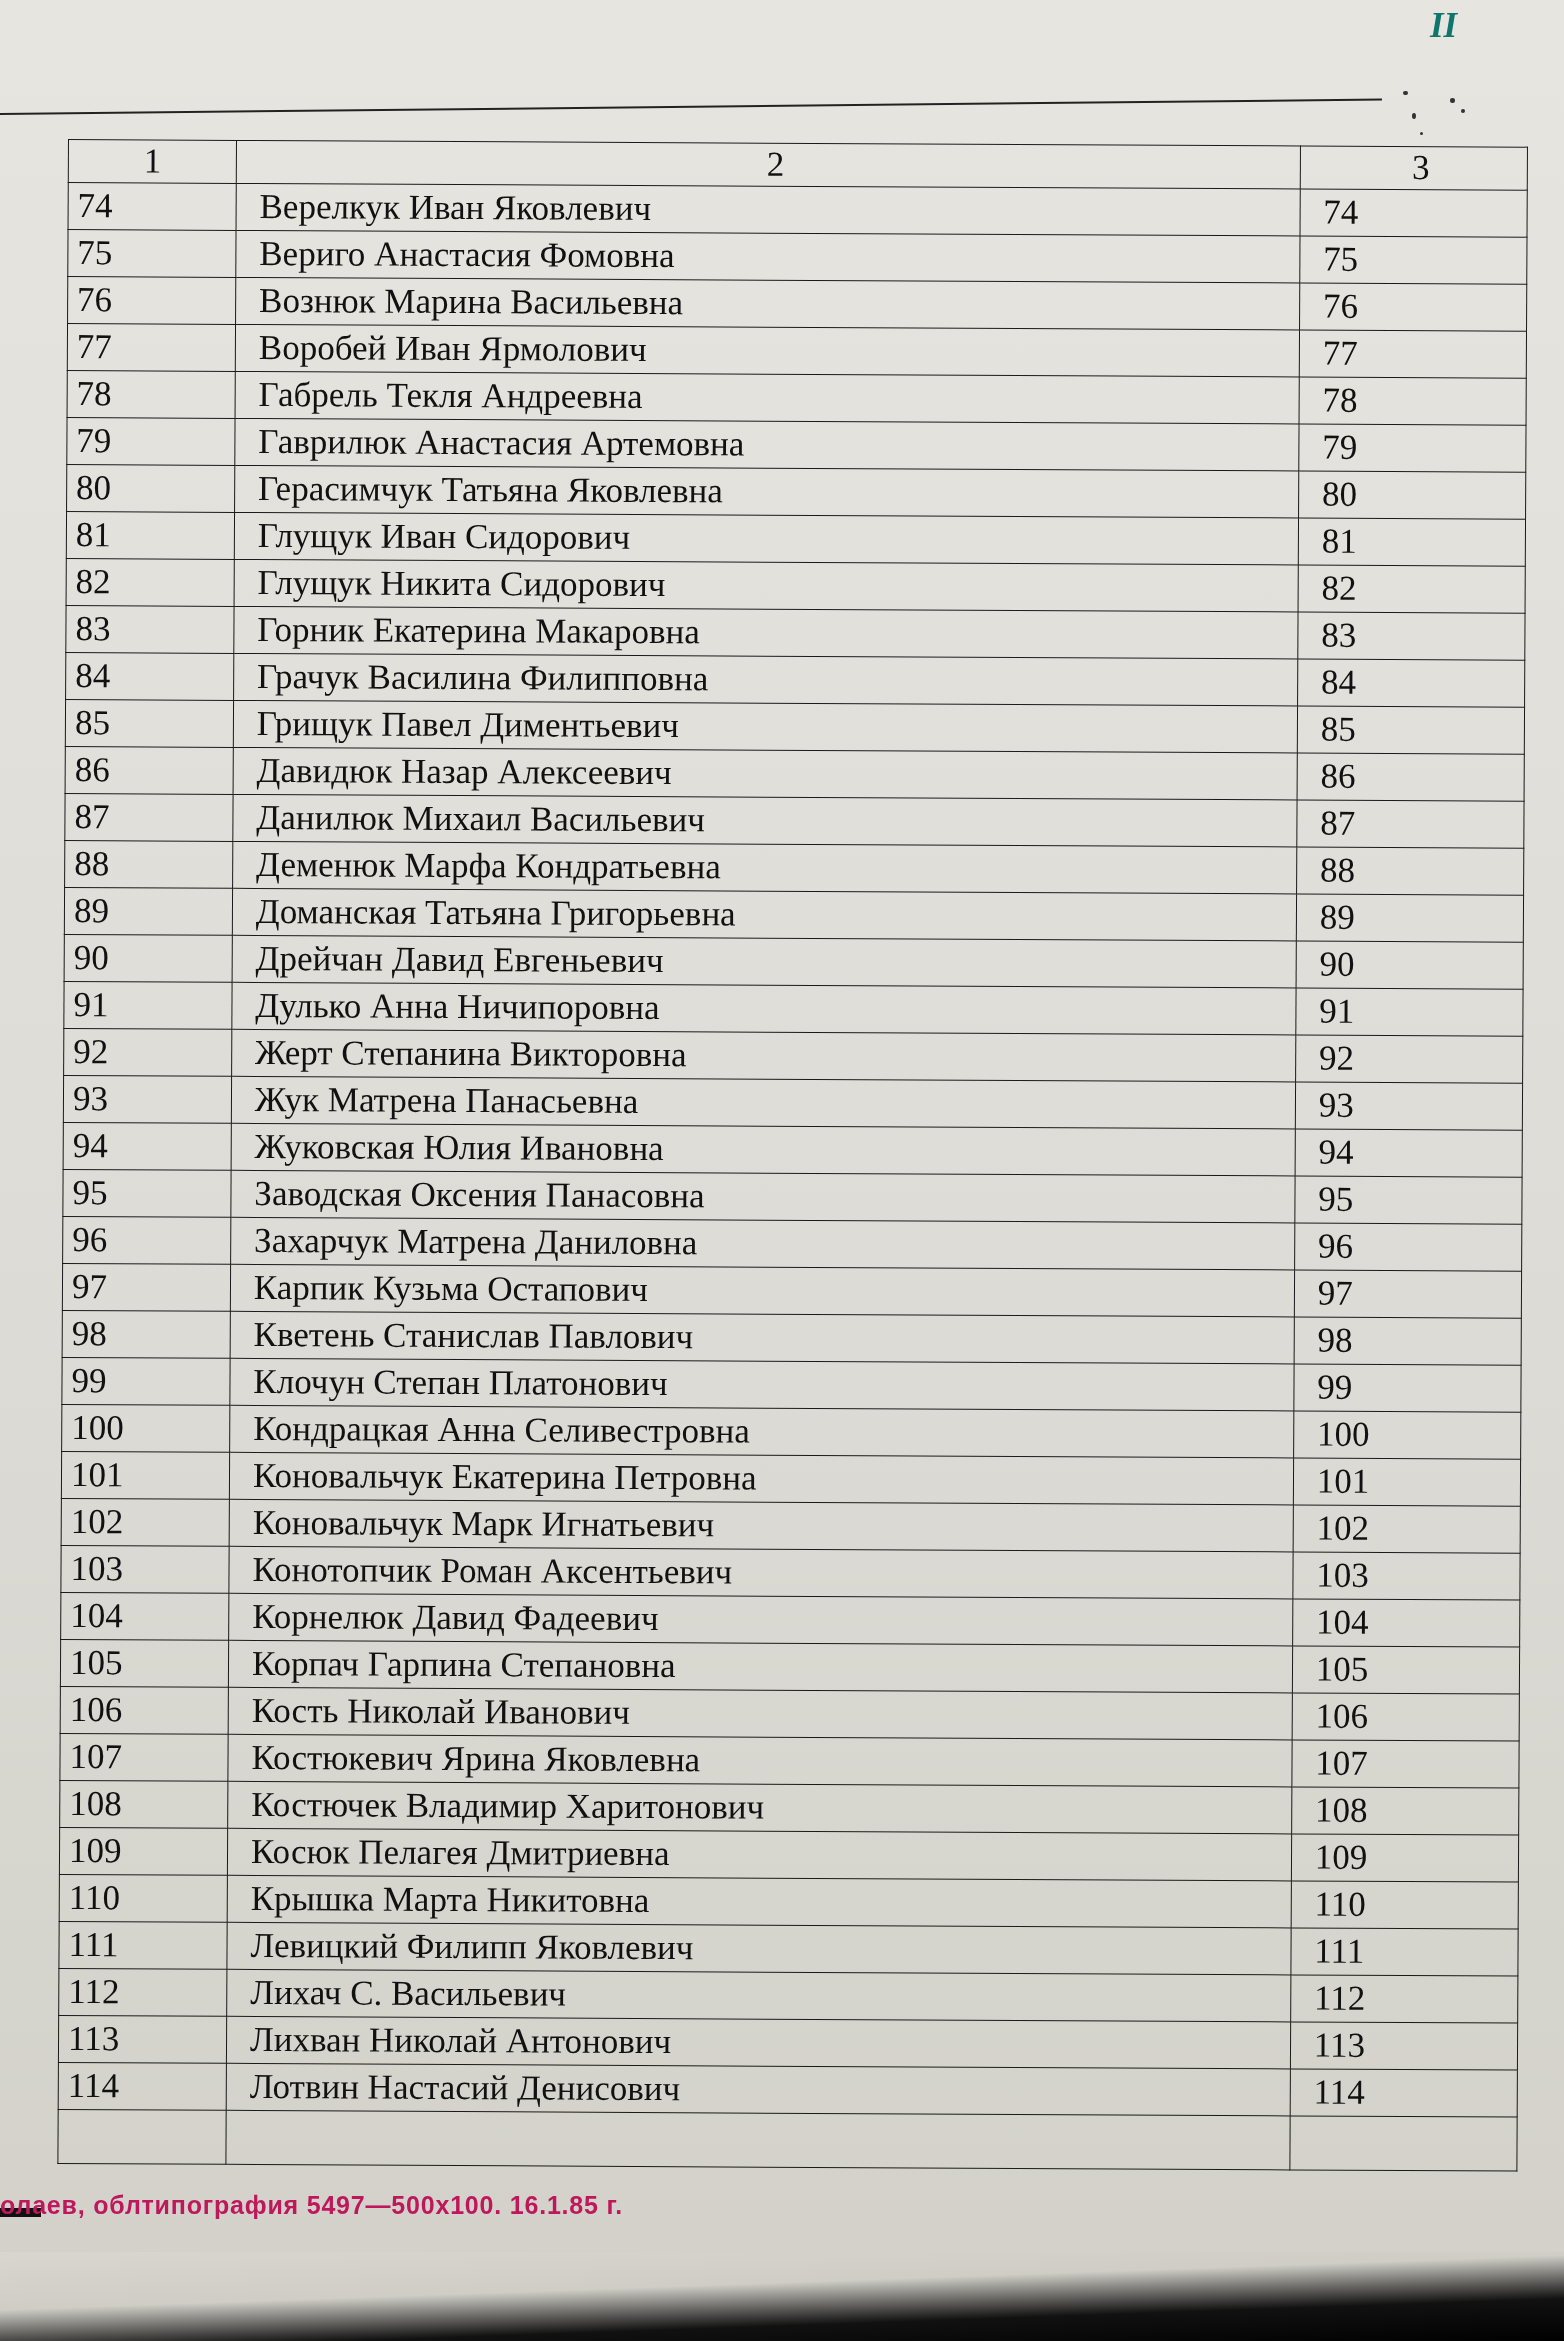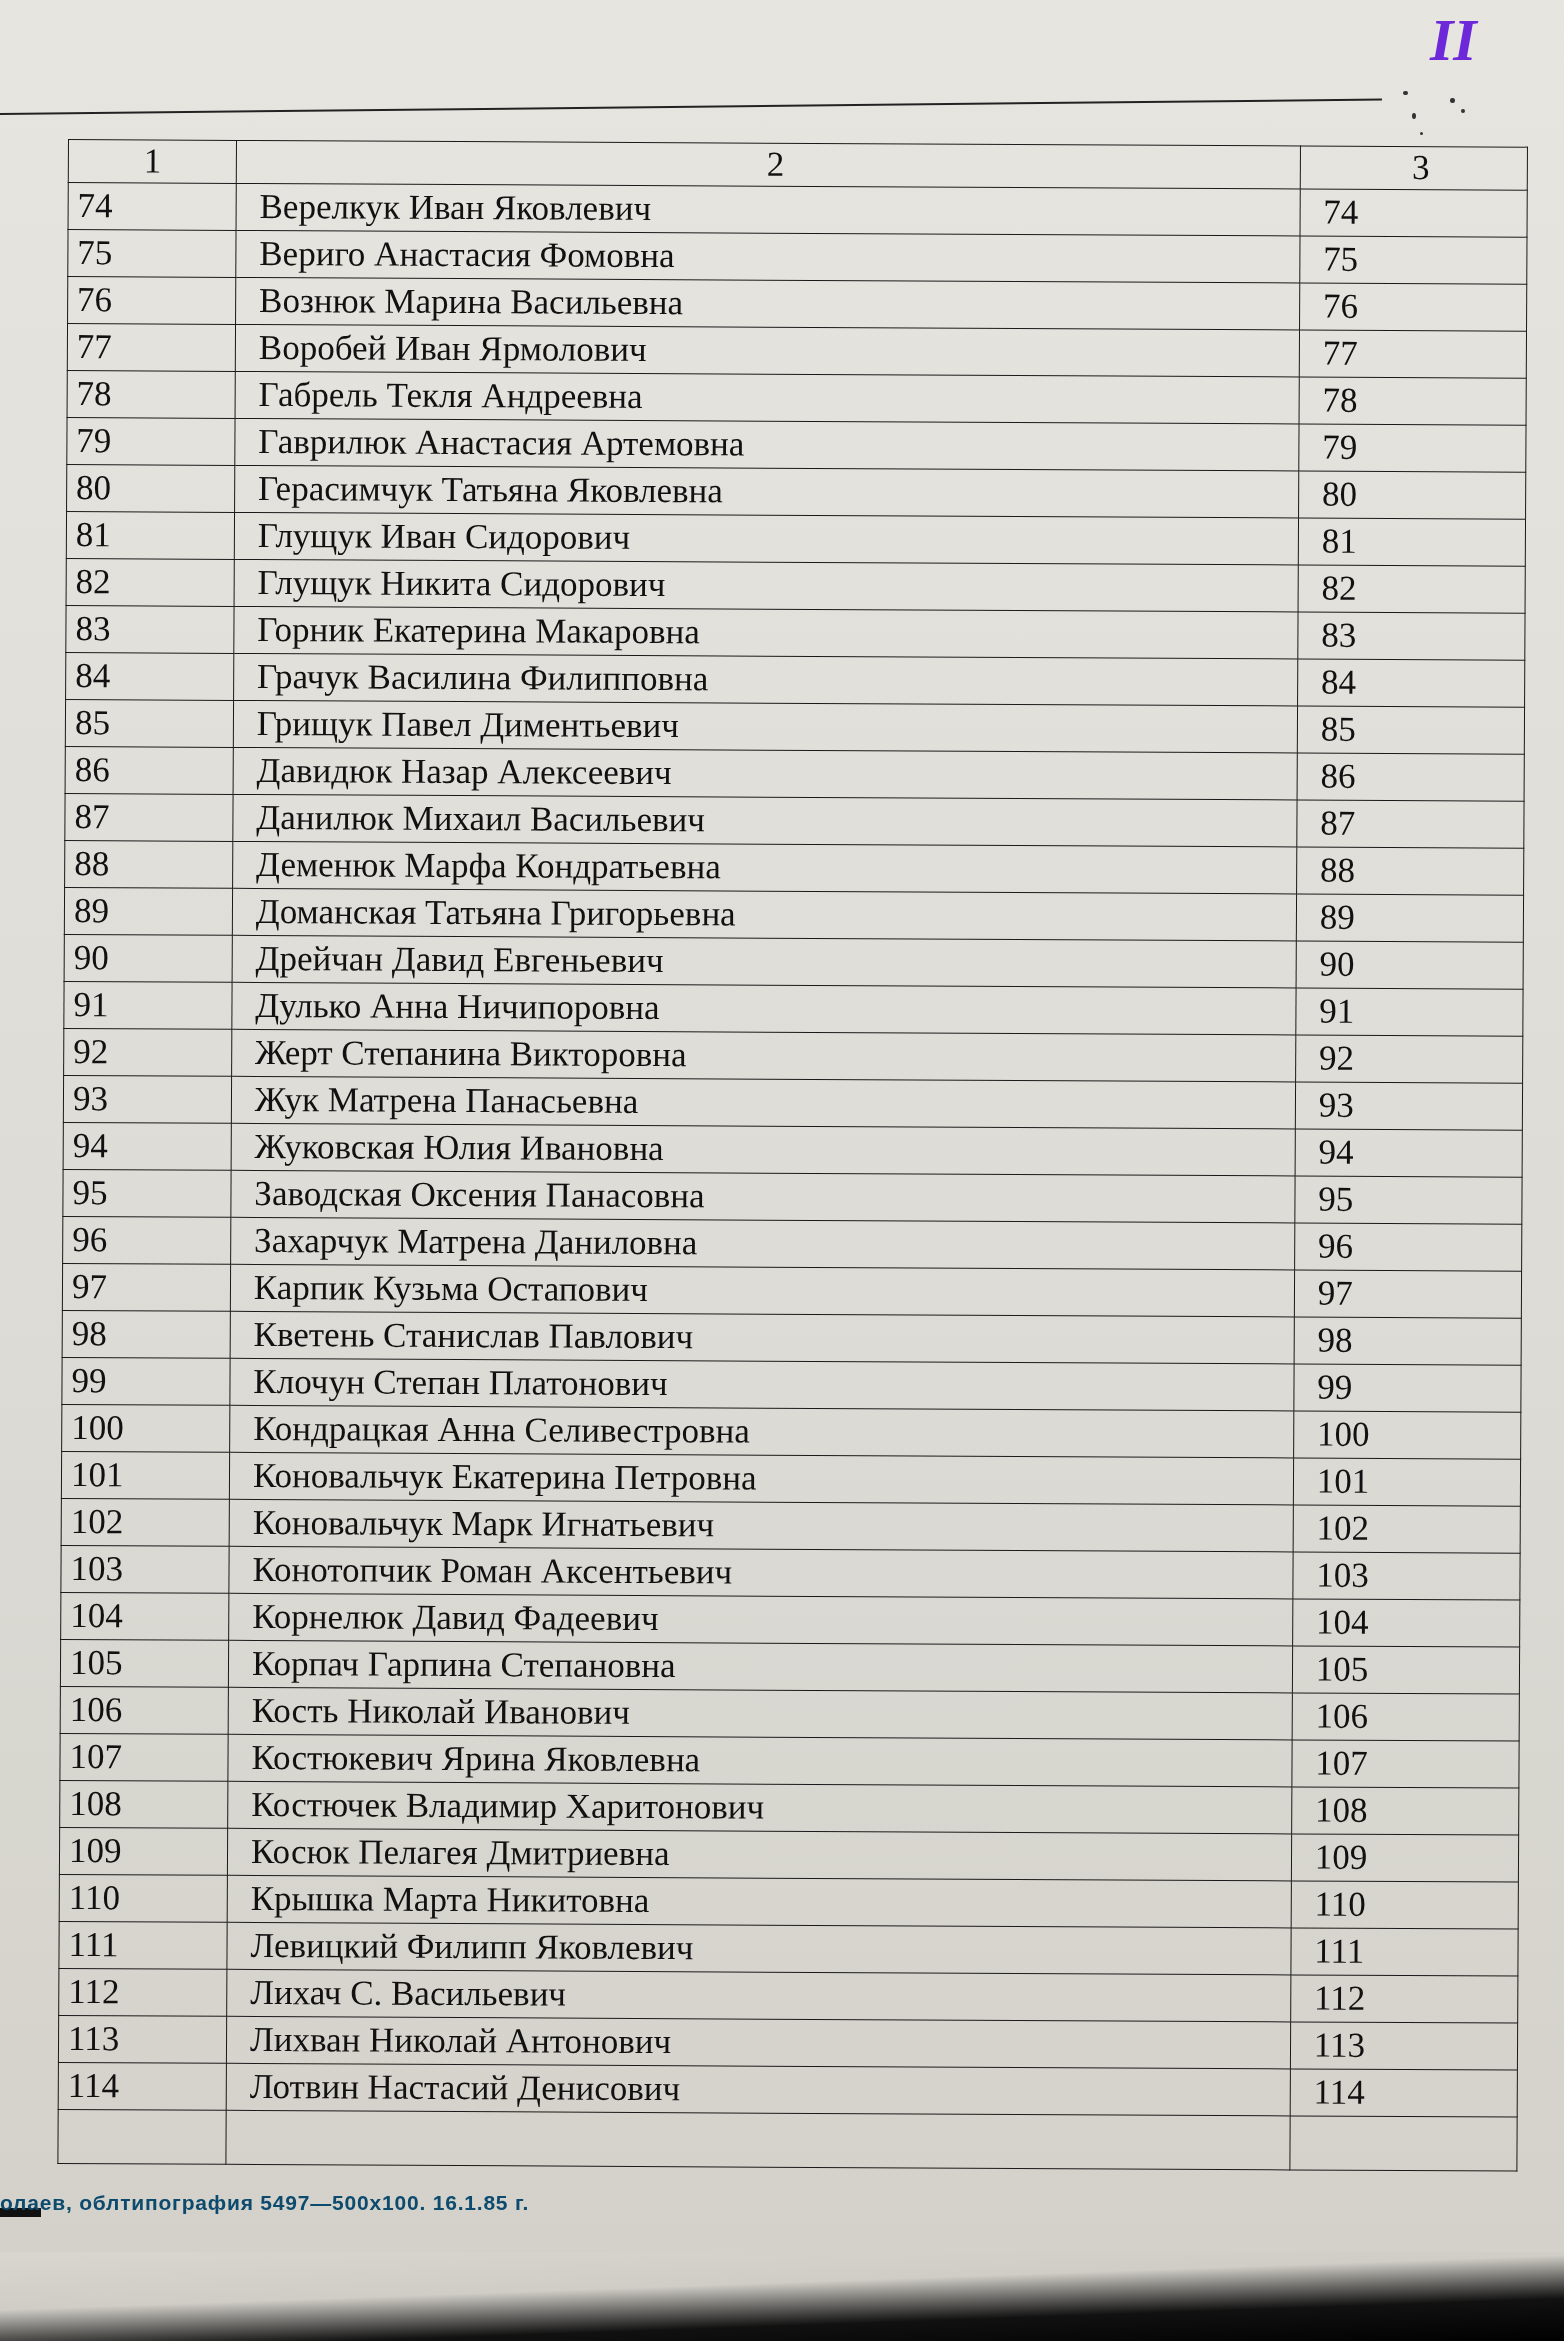--- a/index.html
+++ b/index.html
@@ -16,21 +16,21 @@
     .bottom-shadow {
       position: absolute; left: 0; bottom: 0; width: 1564px; height: 90px;
       background: linear-gradient(178deg, #d8d6cf 0%, #cfcdc6 40%, #111 70%, #000 100%);
     }
     .top-rule {
       position: absolute; left: 0; top: 113px; width: 1382px; height: 1.5px;
       background: #222; transform: rotate(-0.6deg); transform-origin: left;
     }
     .roman-mark {
       position: absolute; left: 1430px; top: 6px;
-      font-size: 60px; font-style: italic; font-weight: bold; color: #6d28d9;
+      font-size: 35px; font-style: italic; font-weight: bold; color: #0f766e;
     }
     .specks { position: absolute; left: 1397px; top: 83px; width: 90px; height: 60px; }
     .speck { position: absolute; background: #333; border-radius: 50%; }
 
     table.register {
       position: absolute; left: 68px; top: 139px;
       width: 1460px; border-collapse: collapse;
       transform: rotate(0.3deg); transform-origin: top left;
     }
     table.register td {
@@ -42,21 +42,21 @@
     table.register td.c1 { width: 150px; }
     table.register td.c2 { width: 1036px; padding-left: 22.5px; }
     table.register td.c3 { width: 195px; padding-left: 22.5px; }
     table.register tr.hdr td { height: 42px; }
     table.register tr.hdr td.c1 { text-align: center; }
     table.register tr.hdr td.c2 { text-align: center; }
     table.register tr.hdr td.c3 { text-align: center; }
     table.register tr.pad td { height: 53px; }
     .footer {
       position: absolute; left: 0; top: 2191px;
-      font-size: 21px; font-weight: bold; color: #0c4a6e;
+      font-size: 25px; font-weight: bold; color: #be185d;
       font-family: "Liberation Sans", "DejaVu Sans", sans-serif;
       letter-spacing: 0.8px;
     }
     .footer-bar {
       position: absolute; left: 0; top: 2208px; width: 41px; height: 9px; background: #111;
     }
   </style>
 </head>
 <body>
 

